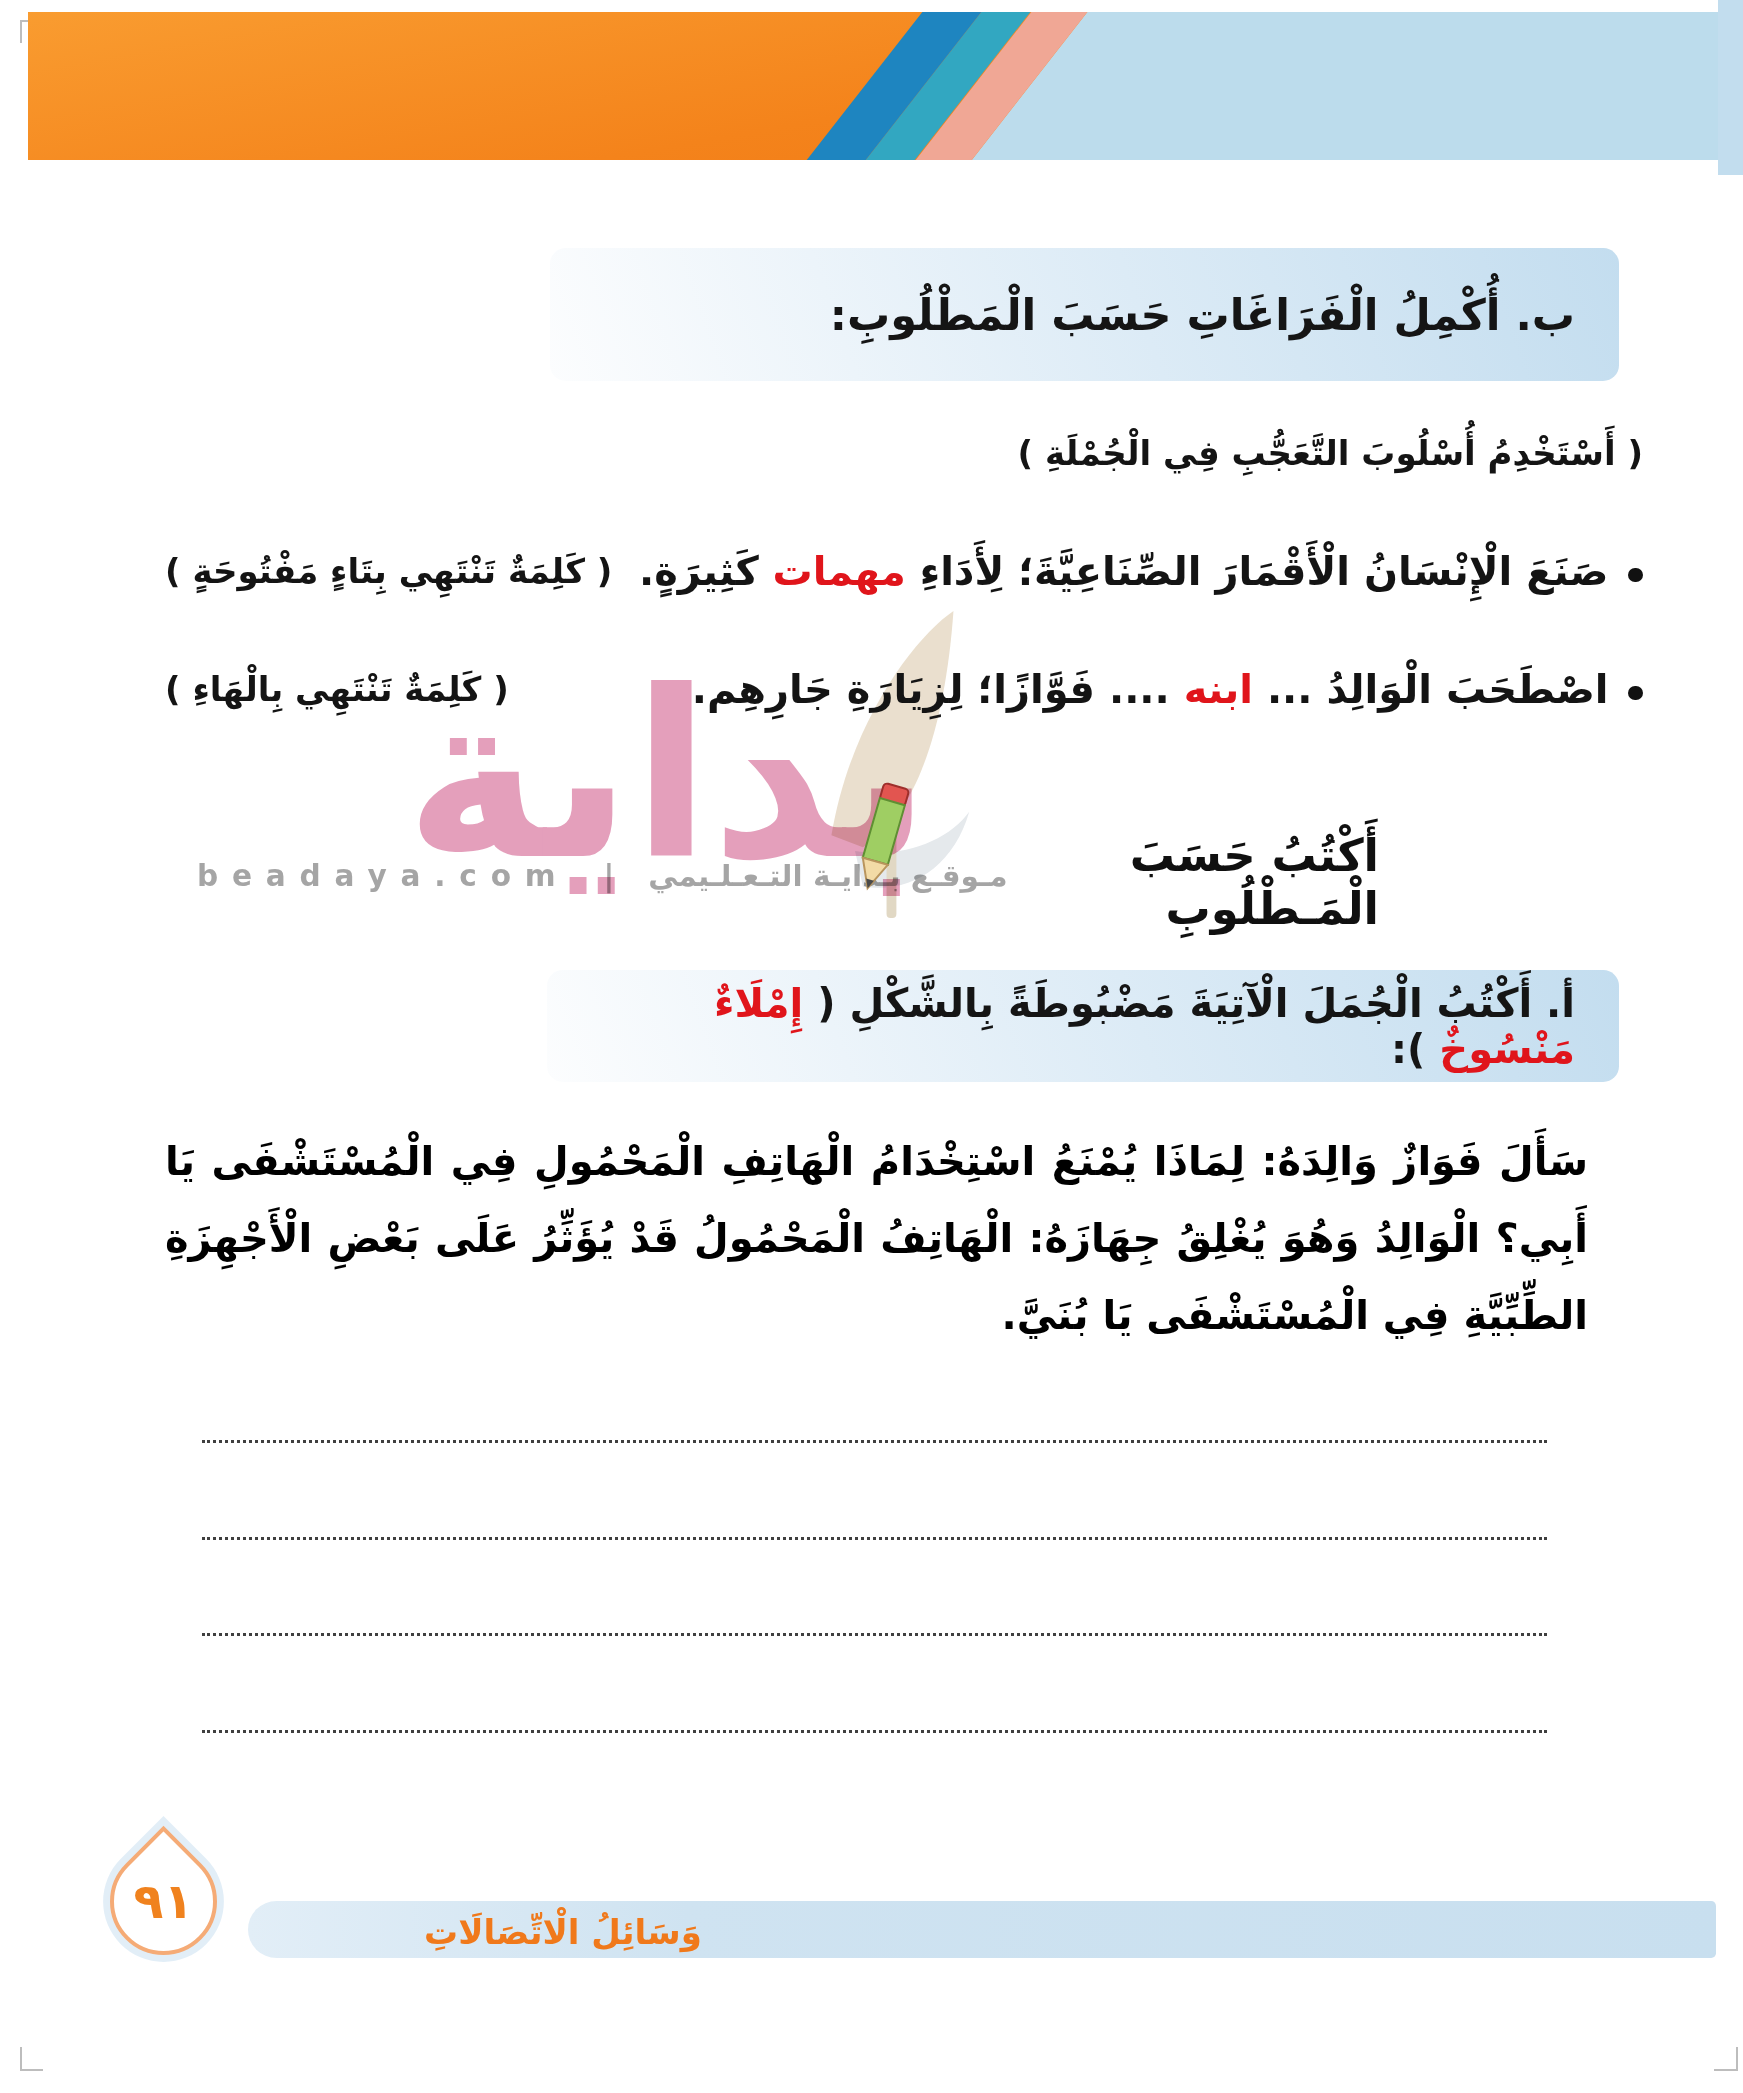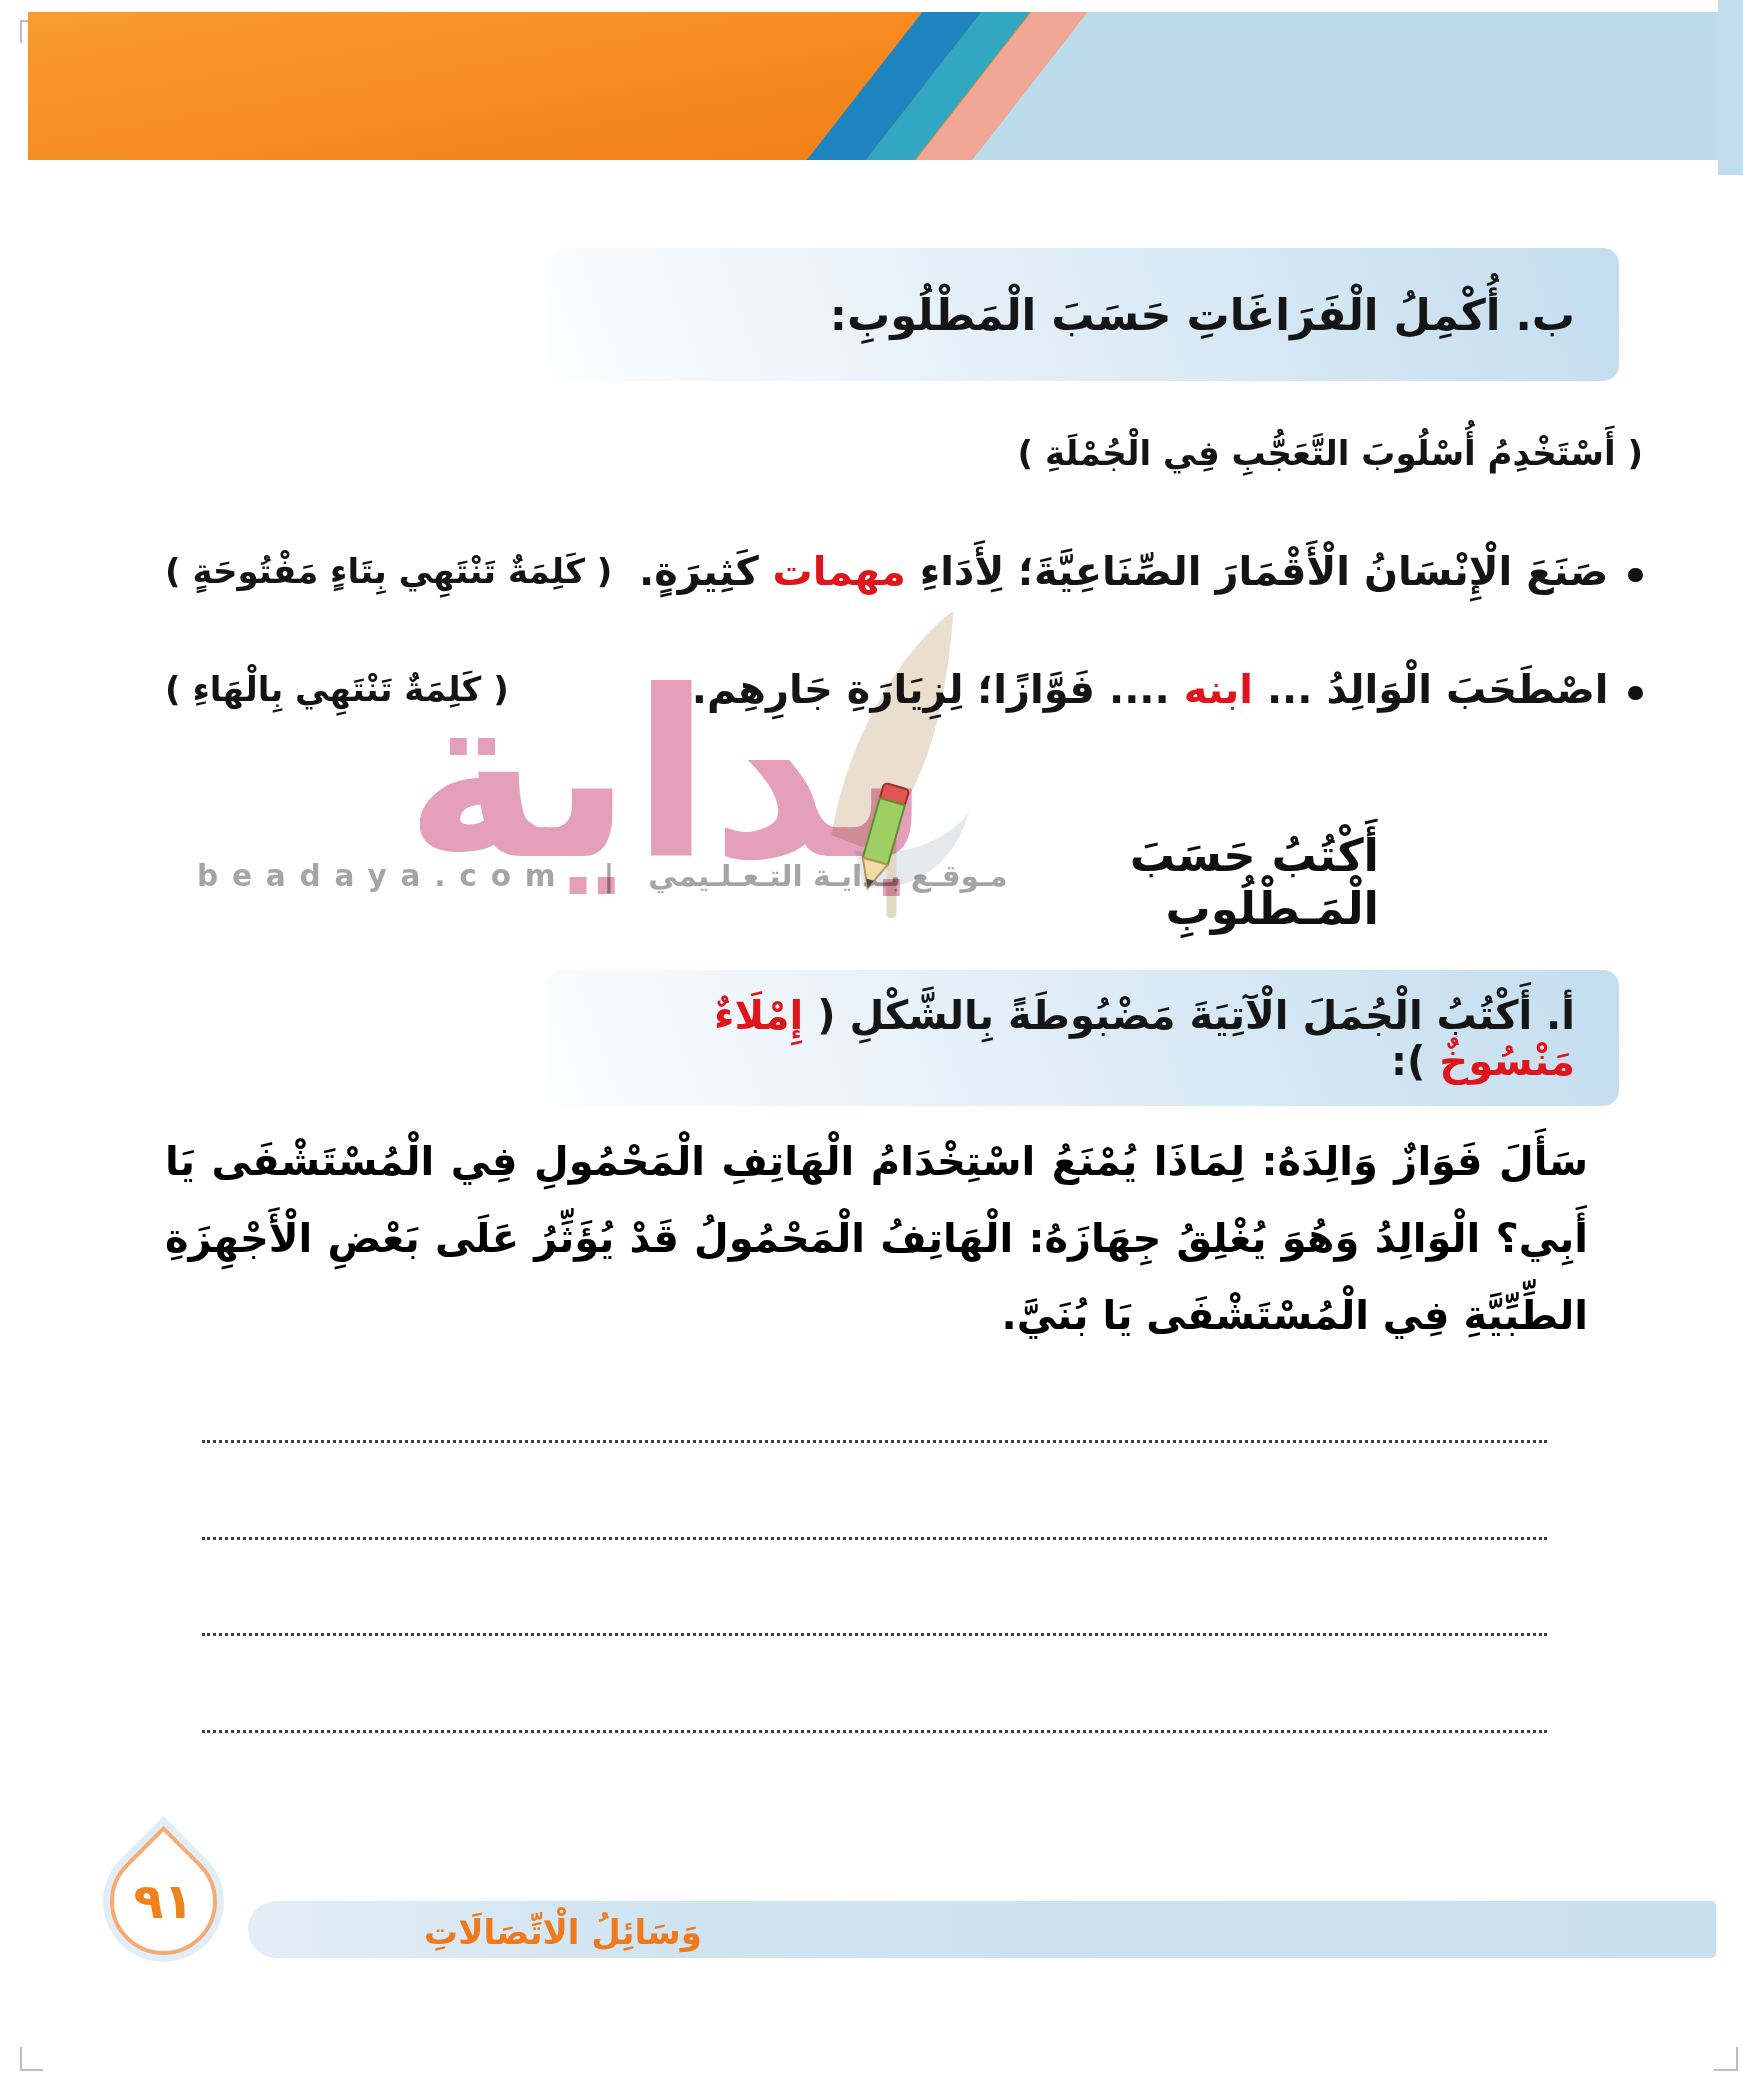--- a/index.html
+++ b/index.html
@@ -21,21 +21,21 @@
   .st-light{left:1000px;width:965px;background:#bcdcec;}
   .st-salmon{left:944px;width:56px;background:#f0a795;}
   .st-teal{left:894px;width:49px;background:#32a7c1;}
   .st-blue{left:835px;width:59px;background:#1e85c0;}
   .right-strip{position:absolute;right:0;top:0;width:25.6px;height:175px;background:#c2ddee;}
   
   .bar{position:absolute;border-radius:15.8px;display:flex;align-items:center;direction:rtl;
     padding:0 44px;box-sizing:border-box;font-weight:700;color:#151515;
     background:linear-gradient(250deg,#c3ddef 0%,#dcebf6 45%,#fcfdfe 100%);}
   .bar1{left:550px;top:248px;width:1069px;height:133px;font-size:43px;}
-  .bar2{left:547px;top:970px;width:1072px;height:136px;font-size:40px;}
+  .bar2{left:547px;top:970px;width:1072px;height:112px;font-size:40px;}
   
   .brow{position:absolute;left:165px;width:1478px;display:flex;direction:rtl;
     justify-content:space-between;align-items:center;font-weight:700;}
   .r1{top:433px;} .r2{top:548px;} .r3{top:666px;}
   .main{display:flex;align-items:center;gap:19.7px;font-size:40px;}
   .dot{width:14.8px;height:14.8px;background:#111;border-radius:50%;flex:0 0 auto;margin-top:7.9px;}
   .txt{direction:rtl;}
   .hint{font-size:34px;white-space:nowrap;}
   .red{color:#e0151b;}
   

